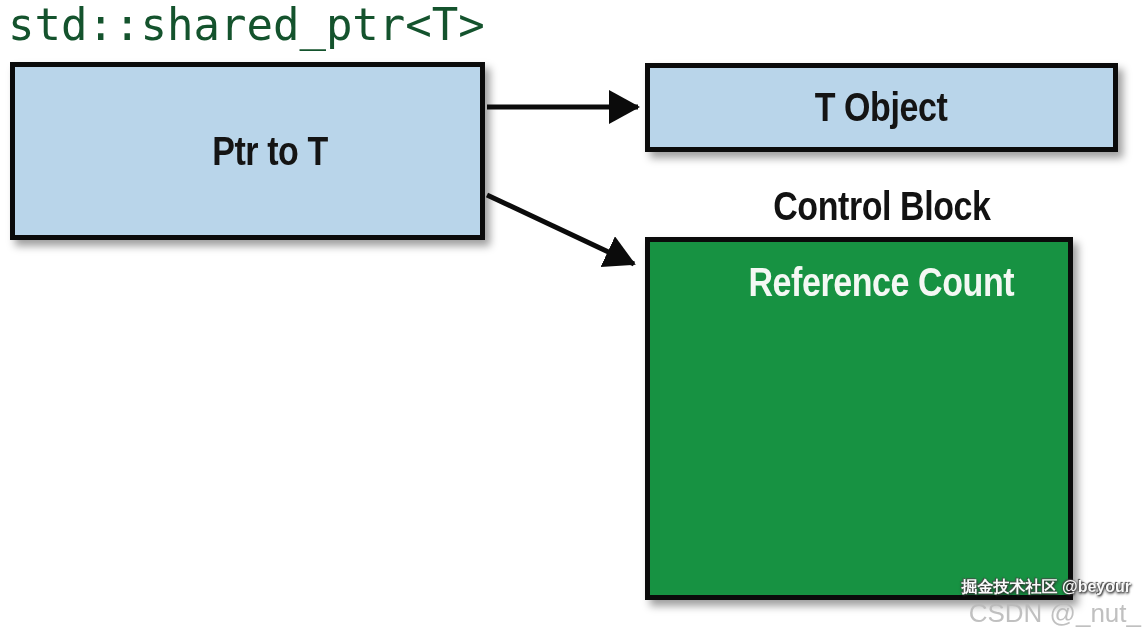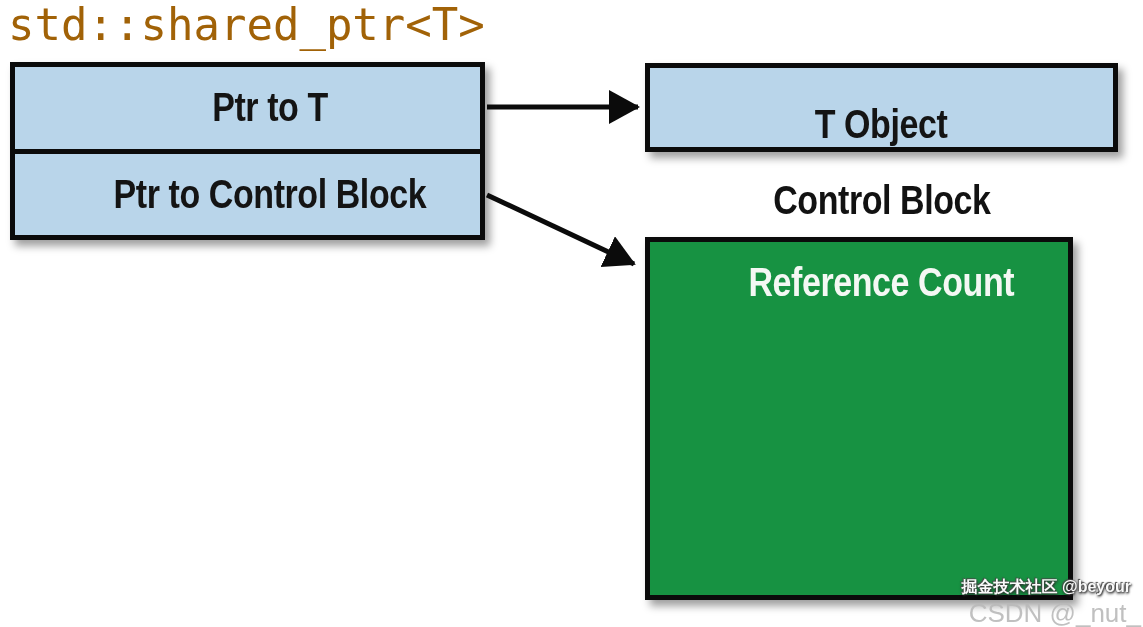--- a/index.html
+++ b/index.html
@@ -11,35 +11,35 @@
     overflow: hidden;
     font-family: "Liberation Sans", sans-serif;
   }
   .title {
     position: absolute;
     left: 8px;
     top: 0px;
     font-family: "DejaVu Sans Mono", monospace;
     font-size: 44px;
     line-height: 1.15;
-    color: #a16207;
+    color: #14532d;
     white-space: nowrap;
   }
   .box {
     position: absolute;
     box-sizing: border-box;
     border: 5px solid #0b0b0b;
     box-shadow: 5px 6px 8px rgba(0,0,0,0.38);
     display: flex;
     flex-direction: column;
   }
   .blue { background: #b9d5ea; }
   .green { background: #179242; }
   .sp-box { left: 10px; top: 62px; width: 475px; height: 178px; }
-  .tobj-box { left: 645px; top: 63px; width: 473px; height: 89px; align-items: center; justify-content: flex-end; }
+  .tobj-box { left: 645px; top: 63px; width: 473px; height: 89px; align-items: center; justify-content: center; }
   .cb-box { left: 645px; top: 237px; width: 428px; height: 363px; }
   .row {
     flex: 1;
     display: flex;
     align-items: center;
     justify-content: center;
     padding-left: 44px;
   }
   .row + .row { border-top: 5px solid #0b0b0b; }
   .cb-box .row-ref { flex: 0 0 80px; }
@@ -67,20 +67,21 @@
     text-align: center;
     letter-spacing: -0.5px;
   }
   .cb-heading {
     position: absolute;
     left: 645px;
     top: 178px;
     width: 473px;
     height: 56px;
     display: flex;
+    align-items: center;
     justify-content: center;
   }
   .cb-heading .t { color: #121212; }
   .arrows {
     position: absolute;
     left: 0; top: 0;
     width: 1143px;
     height: 627px;
     pointer-events: none;
   }
@@ -108,23 +109,20 @@
 <body>
 
 <div class="canvas">
 
   <div class="title">std::shared_ptr&lt;T&gt;</div>
 
   <div class="box blue sp-box">
     <div class="row">
       <span class="t">Ptr to T</span>
     </div>
-    <div class="row">
-      <span class="t">Ptr to Control Block</span>
-    </div>
   </div>
 
   <div class="box blue tobj-box">
     <span class="t">T Object</span>
   </div>
 
   <div class="cb-heading">
     <span class="t">Control Block</span>
   </div>
 

